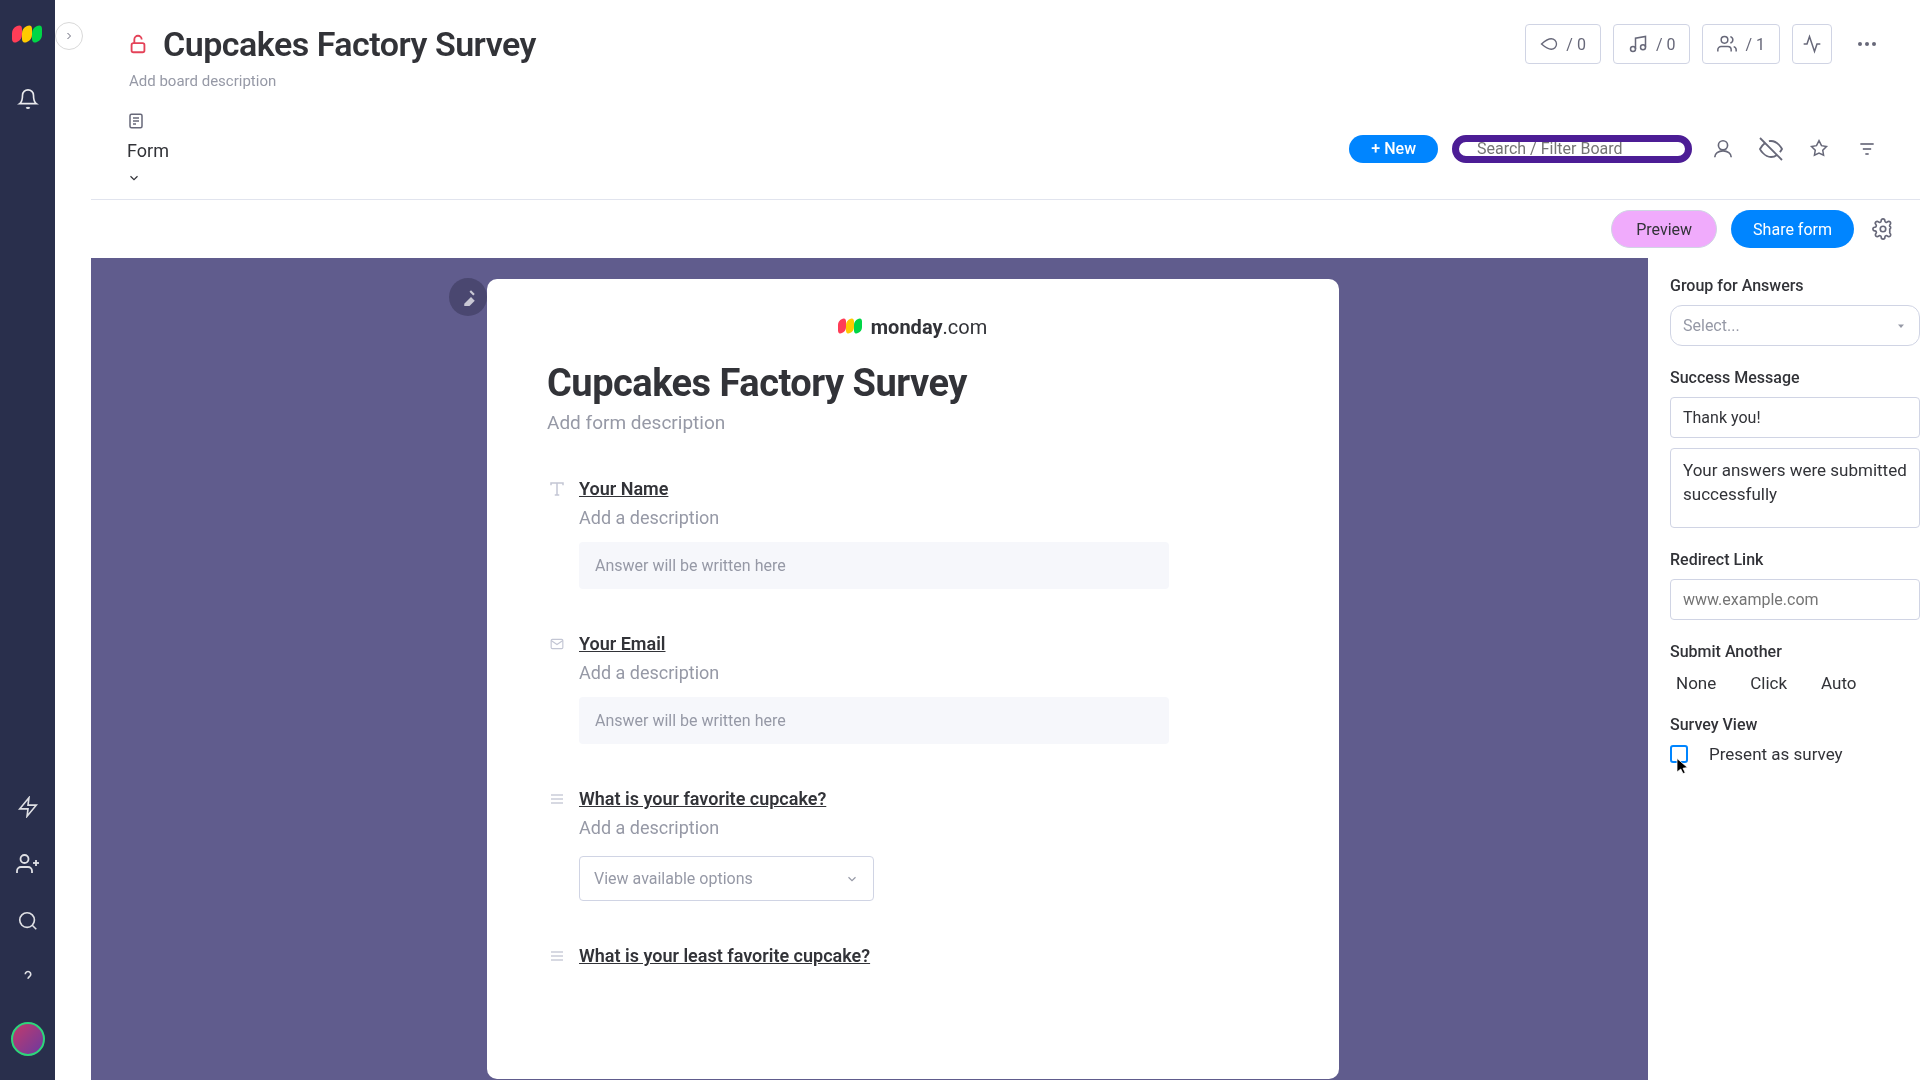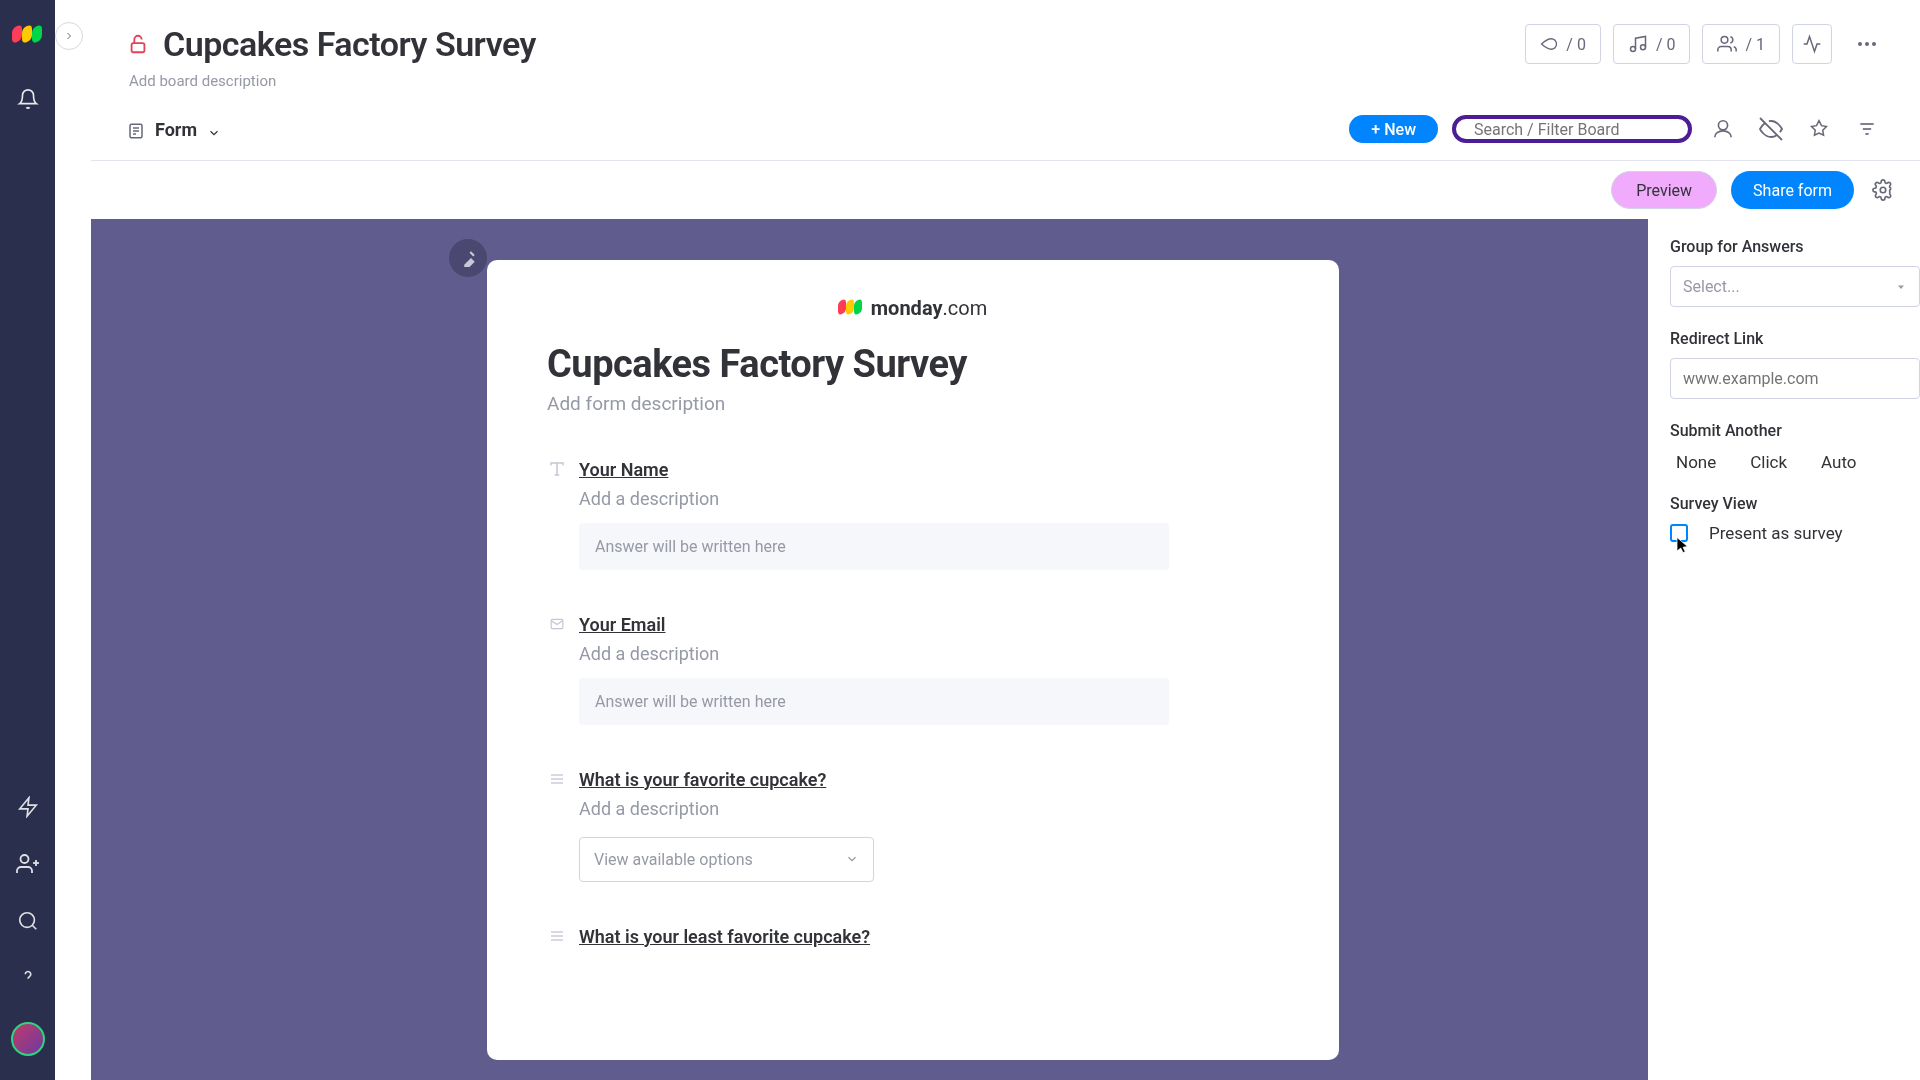--- a/index.html
+++ b/index.html
@@ -28,25 +28,25 @@
 .title-row { display: flex; align-items: center; gap: 14px; }
 .lock-icon { color: #e44258; }
 .board-title { font-size: 34px; font-weight: 600; color: #323338; letter-spacing: -0.5px;}
 .header-right { margin-left: auto; display: flex; align-items: center; gap: 12px; }
 .pill { border: 1px solid #d0d4e4; border-radius: 4px; height: 40px; padding: 0 14px; display: flex; align-items: center; gap: 8px; color: #676879; font-size: 16px;}
 .icon-btn-hdr { border: 1px solid #d0d4e4; border-radius: 4px; width: 40px; height: 40px; display:flex; align-items:center; justify-content:center; color:#676879;}
 .board-desc { margin-top: 8px; color: #9699a6; font-size: 15px; padding-left: 2px;}
 
 
 .viewbar { display: flex; align-items: center; padding: 22px 36px 14px 36px; border-bottom: 1px solid #e1e4ee; }
-.view-selector { display: flex; align-items: flex-end; gap: 10px; color: #323338; font-size: 18px; font-weight: 700;}
+.view-selector { display: flex; align-items: flex-start; gap: 10px; color: #323338; font-size: 18px; font-weight: 400; flex-direction: column;}
 .view-selector .form-icon { color: #676879;}
 .viewbar-right { margin-left: auto; display: flex; align-items: center; gap: 14px; }
 .new-btn { background: #0085ff; color: #fff; border: none; border-radius: 30px; height: 28px; padding: 11px 22px; font-size: 16px; font-weight: 500; display:flex; align-items:center; gap:4px;}
-.search-input { border: 4px solid #4c1d95; border-radius: 30px; height: 28px; width: 240px; padding: 0 18px; font-size: 16px; color:#9699a6;}
+.search-input { border: 7px solid #4c1d95; border-radius: 30px; height: 28px; width: 240px; padding: 0 18px; font-size: 16px; color:#9699a6;}
 .icon-btn { width: 34px; height: 34px; display:flex; align-items:center; justify-content:center; color:#676879;}
 
 
 .actionbar { display: flex; align-items: center; justify-content: flex-end; gap: 14px; padding: 10px 22px; }
 .btn-outline { border: 1px solid #d0d4e4; background:#f0abfc; border-radius: 30px; height: 38px; padding: 0 24px; font-size: 16px; color:#323338;}
 .btn-primary { background: #0085ff; color:#fff; border:none; border-radius: 30px; height: 38px; padding: 0 22px; font-size: 16px;}
 .gear-btn { width: 30px; height: 30px; display:flex; align-items:center; justify-content:center; color:#676879;}
 
 
 .workspace { flex: 1; display: flex; overflow: hidden;}
@@ -69,21 +69,21 @@
 .q-icon { color:#c3c6d4; width:20px; display:flex; justify-content:center;}
 .q-title { font-size: 18px; font-weight: 600; color:#323338;text-decoration:underline;}
 .q-desc { font-size: 18px; color:#9699a6; margin-top: 8px; padding-left:32px;}
 .answer-box { margin-top: 14px; margin-left: 32px; background: #f6f7fb; border-radius: 4px; padding: 14px 16px; color:#9699a6; font-size: 16px; width: 590px;}
 .dropdown-box { margin-top: 18px; margin-left: 32px; border: 1px solid #d0d4e4; border-radius: 4px; padding: 12px 14px; width: 295px; display:flex; align-items:center; justify-content:space-between; color:#9699a6; font-size:16px;}
 
 
 .rightpanel { width: 272px; background: #fff; padding: 18px 0 0 22px; overflow-y:auto;}
 .panel-section { margin-bottom: 22px;}
 .panel-label { font-size: 16px; color:#323338; font-weight:500;}
-.select-box { margin-top: 10px; border:1px solid #d0d4e4; border-radius:4px; padding: 10px 12px; display:flex; align-items:center; justify-content:space-between; color:#9699a6; font-size:16px;}
+.select-box { margin-top: 10px; border:1px solid #d0d4e4; border-radius:12px; padding: 10px 12px; display:flex; align-items:center; justify-content:space-between; color:#9699a6; font-size:16px;}
 .text-input { margin-top: 10px; border:1px solid #d0d4e4; border-radius:4px; padding: 10px 12px; font-size:16px; color:#323338; width:100%;}
 .text-area { margin-top: 10px; border:1px solid #d0d4e4; border-radius:4px; padding: 10px 12px; font-size:17px; color:#323338; width:100%; min-height:80px; line-height:1.4;}
 .seg-control { margin-top: 12px; display:flex; gap: 34px; padding-left: 6px;}
 .seg-item { font-size: 17px; color:#323338;}
 .checkbox-row { margin-top: 10px; display:flex; align-items:center; gap: 10px;}
 .checkbox { width:18px; height:18px; border:2px solid #0085ff; border-radius:3px; background:#fff; position:relative;}
 .cursor-ptr { position:absolute; left: 2px; top: 10px;}
 .checkbox-label { font-size: 17px; color:#323338;margin-left:11px;}
 
 svg { display:block; }
@@ -342,20 +342,25 @@
       <div class="panel-section">
         <div class="panel-label">Group for Answers</div>
         <div class="select-box">
           <span>Select...</span>
           <svg width="12" height="12" viewBox="0 0 24 24" fill="currentColor">
               <polygon points="6,9 18,9 12,16"></polygon>
             </svg>
         </div>
       </div>
 
+      <div class="panel-section">
+        <div class="panel-label">Success Message</div>
+        <div class="text-input">Thank you!</div>
+        <div class="text-area">Your answers were submitted successfully</div>
+      </div>
 
       <div class="panel-section">
         <div class="panel-label">Redirect Link</div>
         <input class="text-input" style="color: rgb(150, 153, 166);" placeholder="www.example.com">
       </div>
 
       <div class="panel-section">
         <div class="panel-label">Submit Another</div>
         <div class="seg-control">
           <span class="seg-item">None</span>

